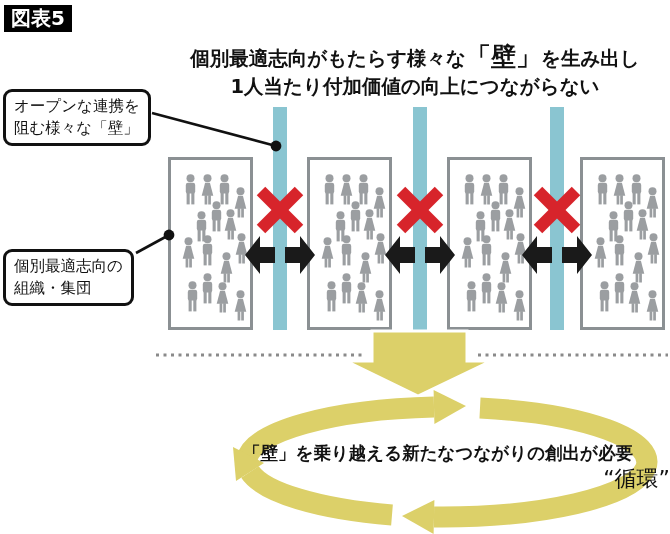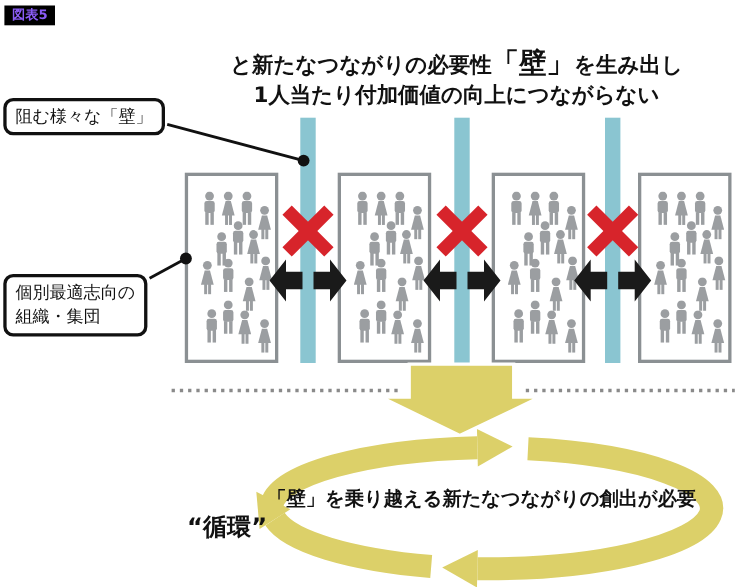--- a/index.html
+++ b/index.html
@@ -1,52 +1,52 @@
 <!DOCTYPE html>
 <html><head>
 <meta charset="utf-8">
 <style>
   html,body{margin:0;padding:0;background:#fff;}
   .stage{
     position:relative;width:670px;height:534px;background:#ffffff;overflow:hidden;
     font-family:"DejaVu Sans","Liberation Sans",sans-serif;color:#111;
   }
   .title-row{position:absolute;left:4px;top:5px;display:flex;align-items:center;gap:7px;}
-  .title-badge{background:#000;color:#8b5cf6;font-weight:bold;font-size:12px;padding:2px 7px 3px;line-height:1.1;}
+  .title-badge{background:#000;color:#ffffff;font-weight:bold;font-size:20px;padding:2px 7px 3px;line-height:1.1;}
   .page-title{font-size:18.5px;font-weight:bold;letter-spacing:.3px;white-space:nowrap;}
   .header-text{position:absolute;left:155px;top:42px;width:520px;text-align:center;font-weight:bold;}
   .header-line1{font-size:19.5px;line-height:30px;white-space:nowrap;}
   .header-emph{font-size:25px;}
   .header-line2{font-size:19.5px;line-height:25px;white-space:nowrap;}
   .boxes-layer,.walls-layer{position:absolute;inset:0;}
   .group-box{position:absolute;box-sizing:border-box;border:3px solid #8b9093;background:#fff;overflow:hidden;}
   .group-box svg{position:absolute;}
   .wall{position:absolute;}
   .overlay-svg{position:absolute;left:0;top:0;z-index:5;pointer-events:none;}
   .callout{
     position:absolute;z-index:6;background:#fff;border:3px solid #111;border-radius:9px;
     font-size:15.5px;line-height:1.45;padding:3px 8px;white-space:nowrap;
   }
   .callout.centered{}
   .bottom-message{position:absolute;left:188px;top:441px;width:500px;z-index:7;
     text-align:center;font-weight:bold;font-size:17.5px;white-space:nowrap;}
   .cycle-word{position:absolute;left:170px;top:464px;width:500px;z-index:7;
-    text-align:left;font-weight:bold;font-size:22px;}
+    text-align:right;font-weight:normal;font-size:22px;}
 </style>
 </head>
 <body>
 
 <div class="stage">
 
   <div class="title-row">
     <span class="title-badge">図表5</span>
   </div>
 
   <div class="header-text">
-    <div class="header-line1"><span>と新たなつながりの必要性</span><span class="header-emph">「壁」</span><span>を生み出し</span></div>
+    <div class="header-line1"><span>個別最適志向がもたらす様々な</span><span class="header-emph">「壁」</span><span>を生み出し</span></div>
     <div class="header-line2">1人当たり付加価値の向上につながらない</div>
   </div>
 
   <div class="boxes-layer">
       <div class="group-box" style="left: 168px; top: 157px; width: 85px; height: 173px; border-color: rgb(139, 144, 147);">
         <svg width="15" height="31" viewBox="0 0 15 31" fill="#9b9ea1" style="left: 12px; top: 14px;">
           <circle cx="7.5" cy="4.2" r="4"></circle>
           <rect x="2.8" y="8.8" width="9.4" height="10.8" rx="2.2"></rect>
           <rect x="3.6" y="19" width="3.1" height="11.4"></rect>
           <rect x="8.3" y="19" width="3.1" height="11.4"></rect>
@@ -463,20 +463,21 @@
       <path d="M 247 459 A 205 55 0 0 1 434 407" fill="none" stroke="#dcd069" stroke-width="21"></path>
       <polygon points="433.6,390 434.4,424 466,406"></polygon>
       <path d="M 480 408 A 205 55 0 0 1 434 517" fill="none" stroke="#dcd069" stroke-width="21"></path>
       <polygon points="434.4,500 433.6,534 402,516"></polygon>
       <path d="M 392 515 A 205 55 0 0 1 250 472" fill="none" stroke="#dcd069" stroke-width="21"></path>
       <polygon points="264,463 236,481 233,447"></polygon>
     </g>
   </svg>
 
   <div class="callout" style="left:3px;top:89px;">
+    <div>オープンな連携を</div>
     <div>阻む様々な「壁」</div>
   </div>
   <div class="callout centered" style="left:3px;top:249px;">
     <div>個別最適志向の</div>
     <div>組織・集団</div>
   </div>
 
   <div class="bottom-message">「壁」を乗り越える新たなつながりの創出が必要</div>
   <div class="cycle-word">“循環”</div>
 </div>

